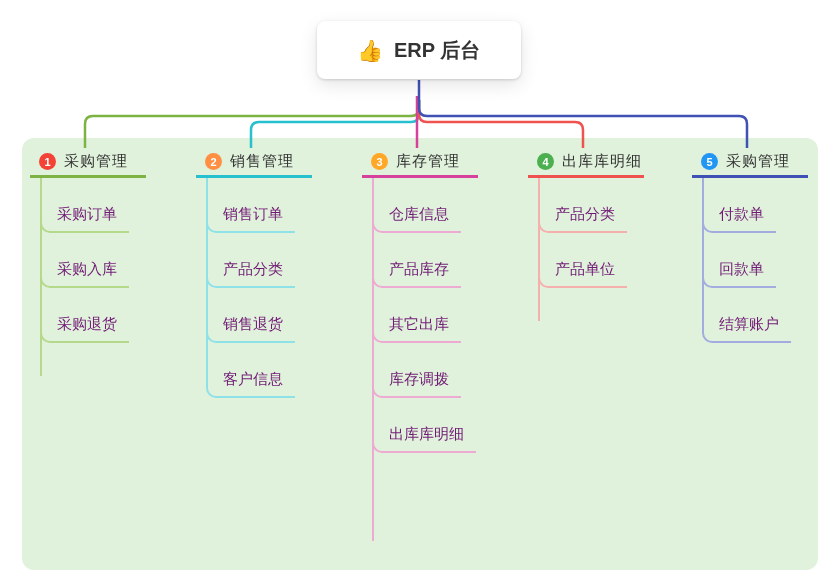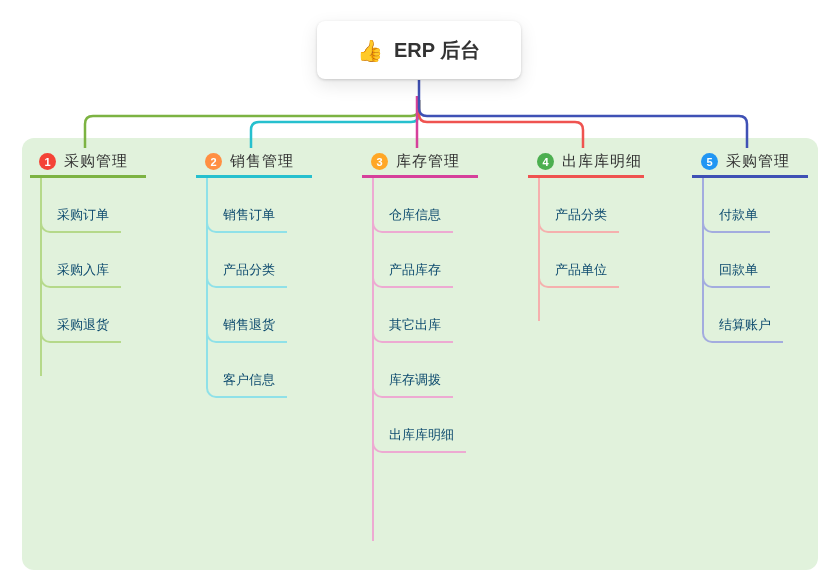--- a/index.html
+++ b/index.html
@@ -57,21 +57,21 @@
   .child::before {
     content:""; position:absolute; left:-15px; bottom:0;
     width:14px; height:22px;
     border-left:2px solid var(--child);
     border-bottom:2px solid var(--child);
     border-bottom-left-radius:10px;
   }
   .child-inner {
     border-bottom:2px solid var(--child);
     padding:0 12px 7px 2px;
-    font-size:13px; color:#0c4a6e; white-space:nowrap;
+    font-size:15px; color:#701a75; white-space:nowrap;
   }
 </style>
 </head>
 <body>
 
 <div class="panel"></div>
 
 <svg class="connectors" id="connectors">
     <path d="M419,100 V108 Q419,116 411,116 H93 Q85,116 85,124 V148" stroke="#7cb342" fill="none" stroke-width="2.5"></path>
     <path d="M419,100 V114 Q419,122 411,122 H259 Q251,122 251,130 V148" stroke="#26c0ce" fill="none" stroke-width="2.5"></path>

